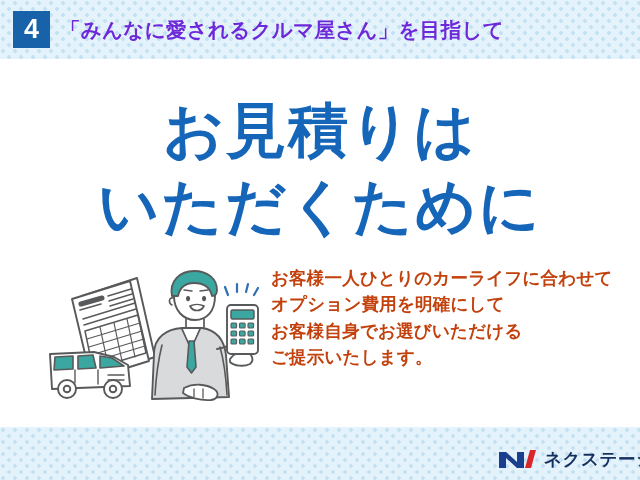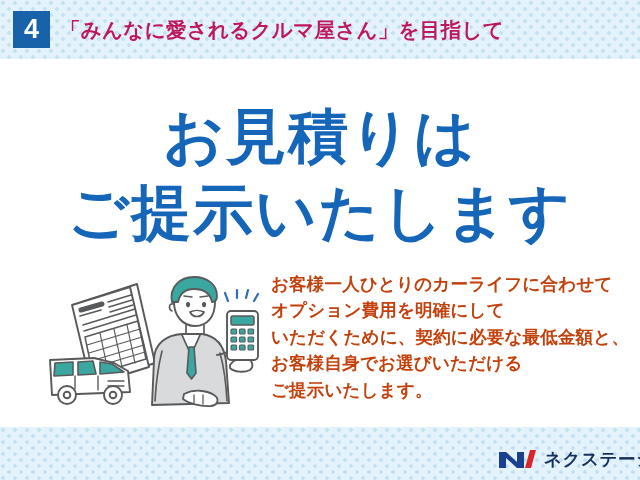--- a/index.html
+++ b/index.html
@@ -57,30 +57,30 @@
   }
   #header-title {
     position: absolute;
     left: 60px;
     top: 14px;
     height: 32px;
     display: flex;
     align-items: center;
     font-size: 20.5px;
     font-weight: bold;
-    color: #be185d;
+    color: #6d28d9;
     letter-spacing: 0.3px;
     white-space: nowrap;
   }
 
   
   #stage {
     position: absolute;
     left: 0;
-    top: 75px;
+    top: 69px;
     width: 640px;
     height: 368px;
     background: #ffffff;
   }
 
   
   #headline {
     position: absolute;
     left: 0;
     top: 24px;
@@ -147,21 +147,21 @@
   <div id="header-band" class="dotband"></div>
 
   <div id="header-badge">4</div>
 
   <div id="header-title">「みんなに愛されるクルマ屋さん」を目指して</div>
 
   <div id="stage">
 
     <div id="headline">
       <div class="headline-line">お見積りは</div>
-      <div class="headline-line">ご提示いたします</div>
+      <div class="headline-line">いただくために</div>
     </div>
 
     <div id="illustration">
       <svg viewBox="0 0 232 160" width="232" height="160">
         <g fill="none" stroke="#58595b" stroke-width="1.9" stroke-linecap="round" stroke-linejoin="round">
 
           <g>
             <path d="M48 31 L103 13 L121 92 L66 110 Z" fill="#ffffff"></path>
           </g>
 
@@ -269,21 +269,20 @@
             <path d="M212 27 L214 19"></path>
             <path d="M220 30 L224 23"></path>
           </g>
         </g>
       </svg>
     </div>
 
     <div id="body-copy">
       <div class="body-line">お客様一人ひとりのカーライフに合わせて</div>
       <div class="body-line">オプション費用を明確にして</div>
-      <div class="body-line">いただくために、契約に必要な最低金額と、</div>
       <div class="body-line">お客様自身でお選びいただける</div>
       <div class="body-line">ご提示いたします。</div>
     </div>
 
   </div>
 
   <div id="footer-band" class="dotband"></div>
 
   <div id="logo">
     <svg width="40" height="22" viewBox="0 0 40 22">

